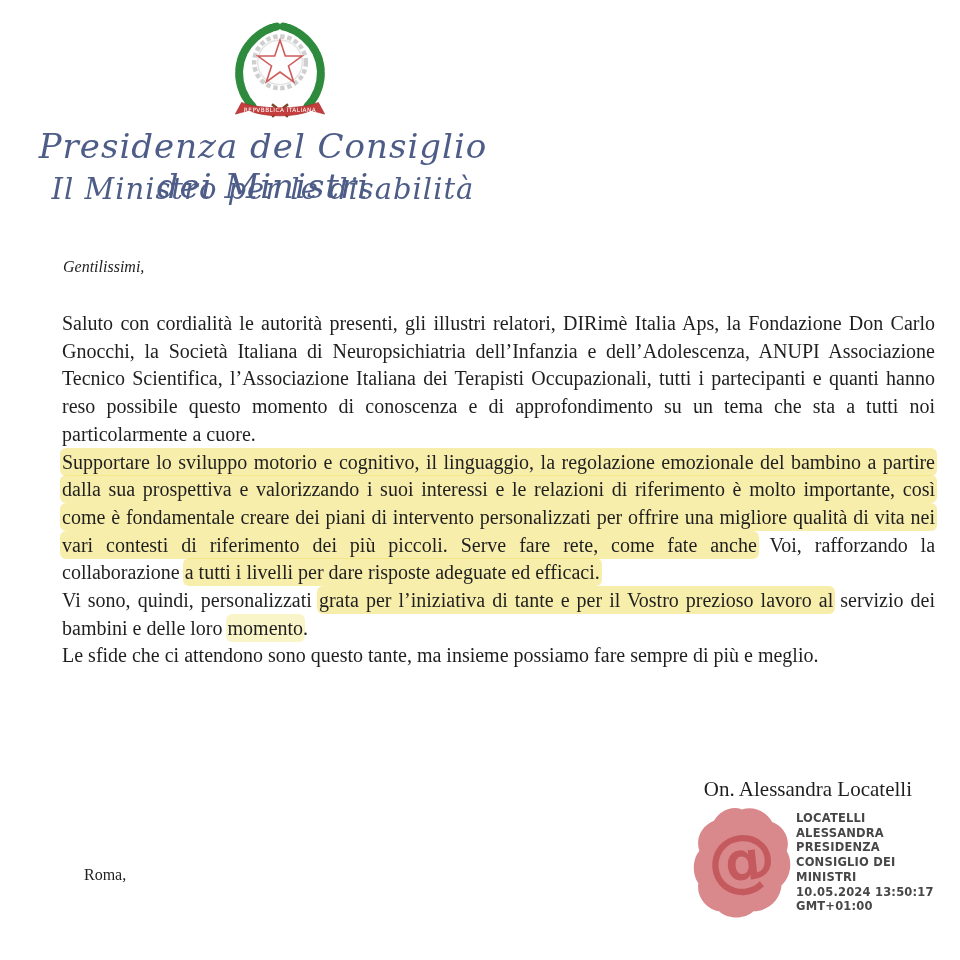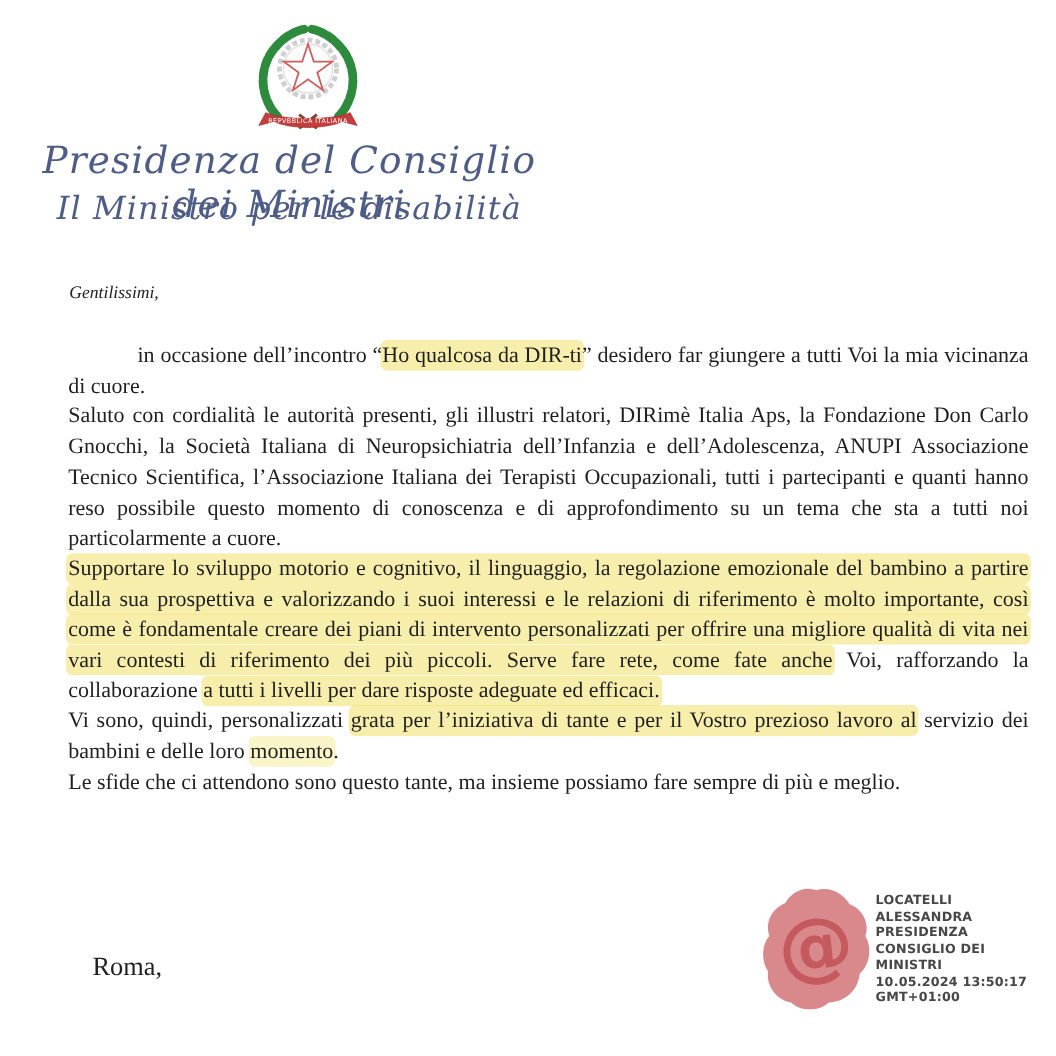--- a/index.html
+++ b/index.html
@@ -62,21 +62,21 @@
   
   .signature {
     position: absolute;
     right: 48px; top: 777px;
     font-size: 21px;
     text-align: right;
   }
   .place {
     position: absolute;
     left: 84px; top: 866px;
-    font-size: 24px;
+    font-size: 16px;
   }
 
   
   .seal {
     position: absolute;
     left: 690px; top: 804px;
     width: 104px; height: 120px;
   }
   .stamp-text {
     position: absolute;
@@ -110,27 +110,27 @@
     <path d="M22,92 C40,100 90,100 108,92 L115,105 L100,101 C82,109 48,109 30,101 L15,105 Z" fill="#c43e3e" stroke="#a82f2f" stroke-width="0.8"></path>
     <text x="65" y="102.5" font-size="6.5" font-family="DejaVu Sans, sans-serif" fill="#ffffff" text-anchor="middle" letter-spacing="0.5">REPVBBLICA ITALIANA</text>
   </svg>
 
   <div class="script-line script-1">Presidenza del Consiglio dei Ministri</div>
   <div class="script-line script-2">Il Ministro per le disabilità</div>
 
   <div class="salutation">Gentilissimi,</div>
 
   <div class="letter-body">
-    <p class="indent"><span>in occasione dell’incontro “</span><span class="hl">Ho qualcosa da DIR-ti</span><span>” desidero far giungere a tutti Voi la mia vicinanza di cuore.</span></p>
     <p>Saluto con cordialità le autorità presenti, gli illustri relatori, DIRimè Italia Aps, la Fondazione Don Carlo Gnocchi, la Società Italiana di Neuropsichiatria dell’Infanzia e dell’Adolescenza, ANUPI Associazione Tecnico Scientifica, l’Associazione Italiana dei Terapisti Occupazionali, tutti i partecipanti e quanti hanno reso possibile questo momento di conoscenza e di approfondimento su un tema che sta a tutti noi particolarmente a cuore.</p>
     <p><span class="hl">Supportare lo sviluppo motorio e cognitivo, il linguaggio, la regolazione emozionale del bambino a partire dalla sua prospettiva e valorizzando i suoi interessi e le relazioni di riferimento è molto importante, così come è fondamentale creare dei piani di intervento personalizzati per offrire una migliore qualità di vita nei vari contesti di riferimento dei più piccoli. Serve fare rete, come fate anche</span><span> Voi, rafforzando la collaborazione </span><span class="hl">a tutti i livelli per dare risposte adeguate ed efficaci.</span></p>
     <p><span>Vi sono, quindi, personalizzati </span><span class="hl">grata per l’iniziativa di tante e per il Vostro prezioso lavoro al</span><span> servizio dei bambini e delle loro </span><span class="hl-light">momento</span><span>.</span></p>
     <p>Le sfide che ci attendono sono questo tante, ma insieme possiamo fare sempre di più e meglio.</p>
   </div>
 
+  <div class="signature">On. Alessandra Locatelli</div>
 
   <svg class="seal" viewBox="0 0 100 115" aria-hidden="true">
     <path d="M50,5 C62,1 74,8 79,17 C90,21 97,33 93,45 C99,55 97,70 88,78 C87,92 75,103 61,103 C53,111 36,111 28,103 C16,101 6,89 8,76 C2,68 2,53 9,45 C5,33 11,21 23,16 C29,6 40,1 50,5 Z" fill="#d4797c" opacity="0.88"></path>
     <text x="50" y="76" font-size="66" font-weight="bold" font-family="DejaVu Sans, sans-serif" fill="#c45a5e" text-anchor="middle" transform="rotate(-6 50 58)">@</text>
   </svg>
 
   <div class="stamp-text">
     <div>LOCATELLI</div>
     <div>ALESSANDRA</div>
     <div>PRESIDENZA</div>

